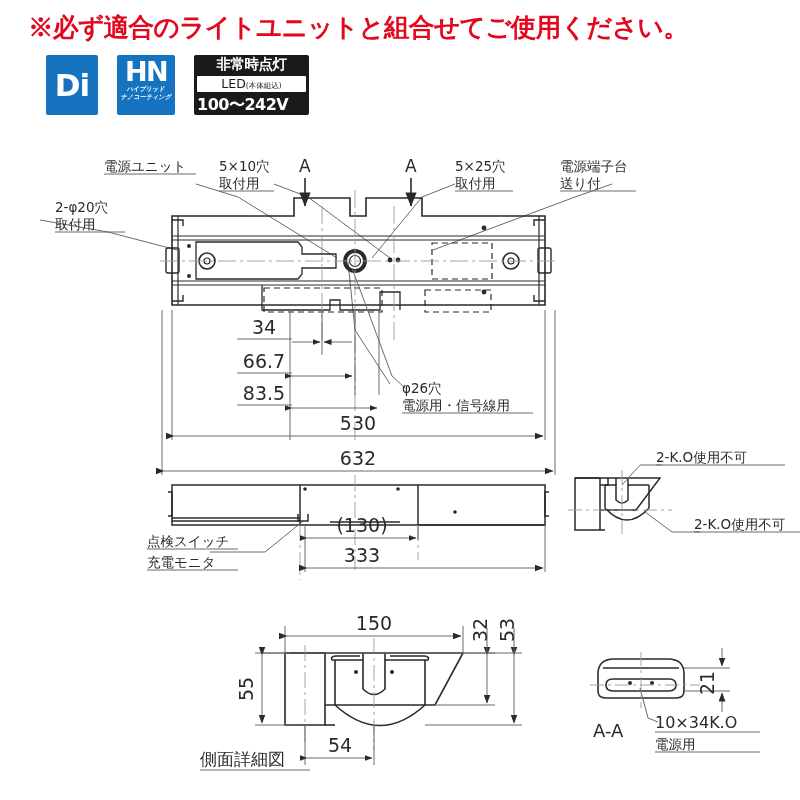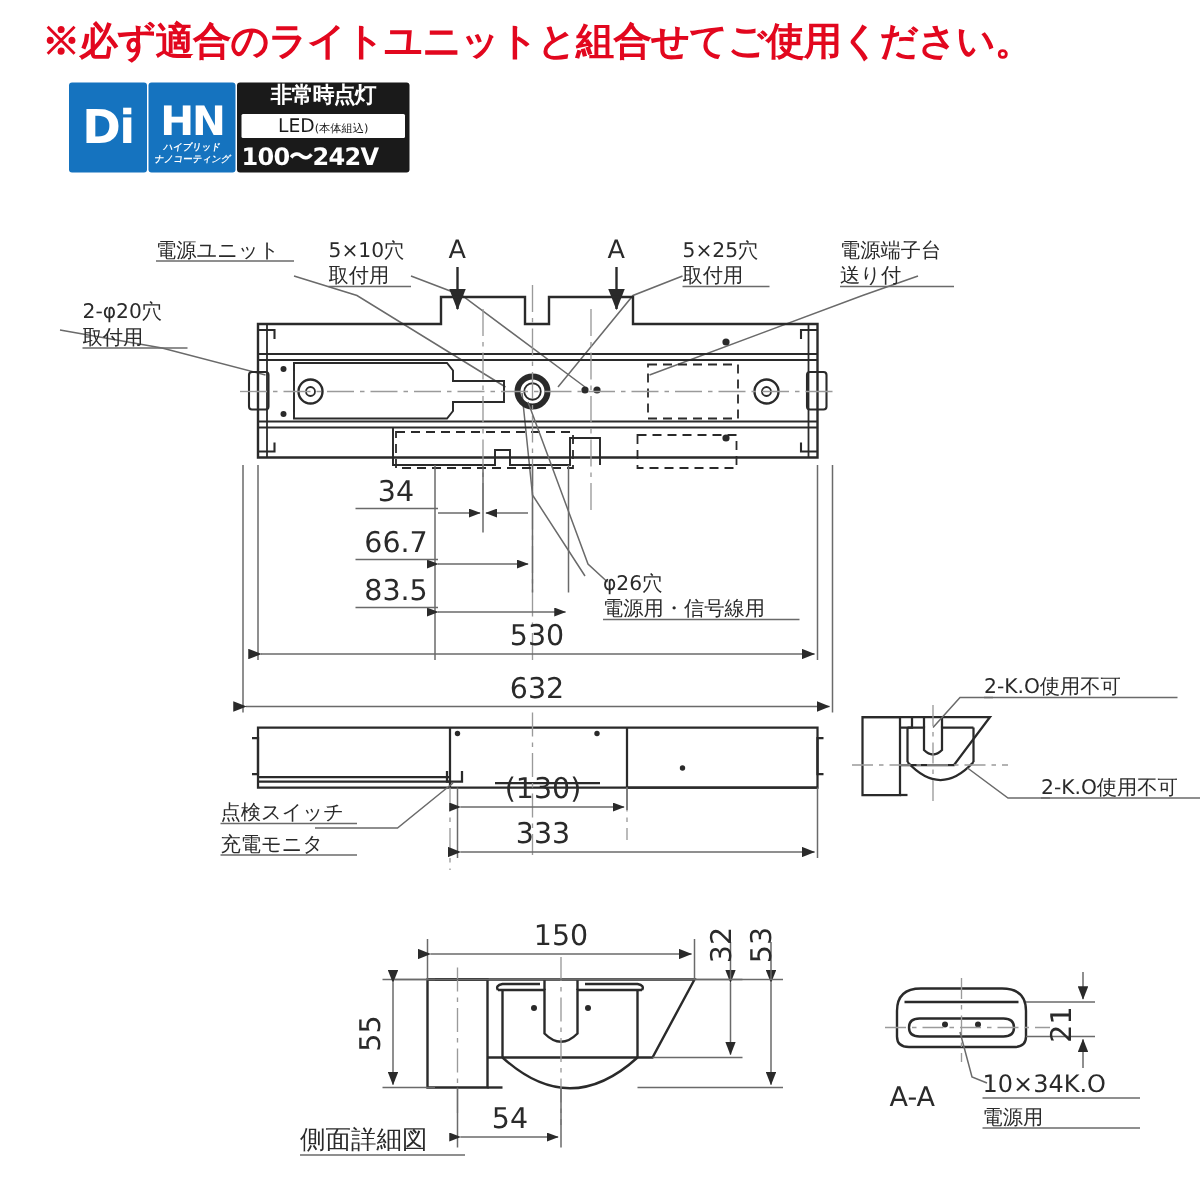--- a/index.html
+++ b/index.html
@@ -12,30 +12,30 @@
 
   
   .warn-text{
     position:absolute;left:28px;top:10px;width:740px;
     font-size:25.5px;font-weight:bold;color:#e2071e;
     letter-spacing:-0.5px;white-space:nowrap;
     font-family:Liberation Sans, sans-serif;
   }
 
   
-  .badges{position:absolute;left:46px;top:55px;display:flex;align-items:flex-start;gap:1px;}
+  .badges{position:absolute;left:46px;top:55px;display:flex;align-items:flex-start;gap:19px;}
   .badge-di{
     width:52px;height:60px;background:#1573bf;border-radius:2px;
     display:flex;align-items:center;justify-content:center;
   }
   .badge-di span{color:#ffffff;font-size:31px;font-weight:bold;line-height:1;letter-spacing:-1px;}
   .badge-hn{
     width:58px;height:60px;background:#1573bf;border-radius:2px;
     display:flex;flex-direction:column;align-items:center;justify-content:flex-start;
-    padding-top:13px;box-sizing:border-box;
+    padding-top:3px;box-sizing:border-box;
   }
   .badge-hn .hn-main{color:#ffffff;font-size:27px;font-weight:bold;line-height:1;letter-spacing:-1.5px;}
   .badge-hn .hn-sub{color:#ffffff;font-size:6.2px;line-height:1.12;text-align:center;
     font-weight:bold;transform:skewX(-9deg);margin-top:1px;}
   .badge-led{
     width:115px;height:60px;background:#1a1a1a;border-radius:2px;
     display:flex;flex-direction:column;justify-content:space-between;
     padding:2px 3px;box-sizing:border-box;
   }
   .badge-led .l1{color:#ffffff;font-size:14.5px;font-weight:bold;text-align:center;line-height:1;letter-spacing:-0.5px;}

